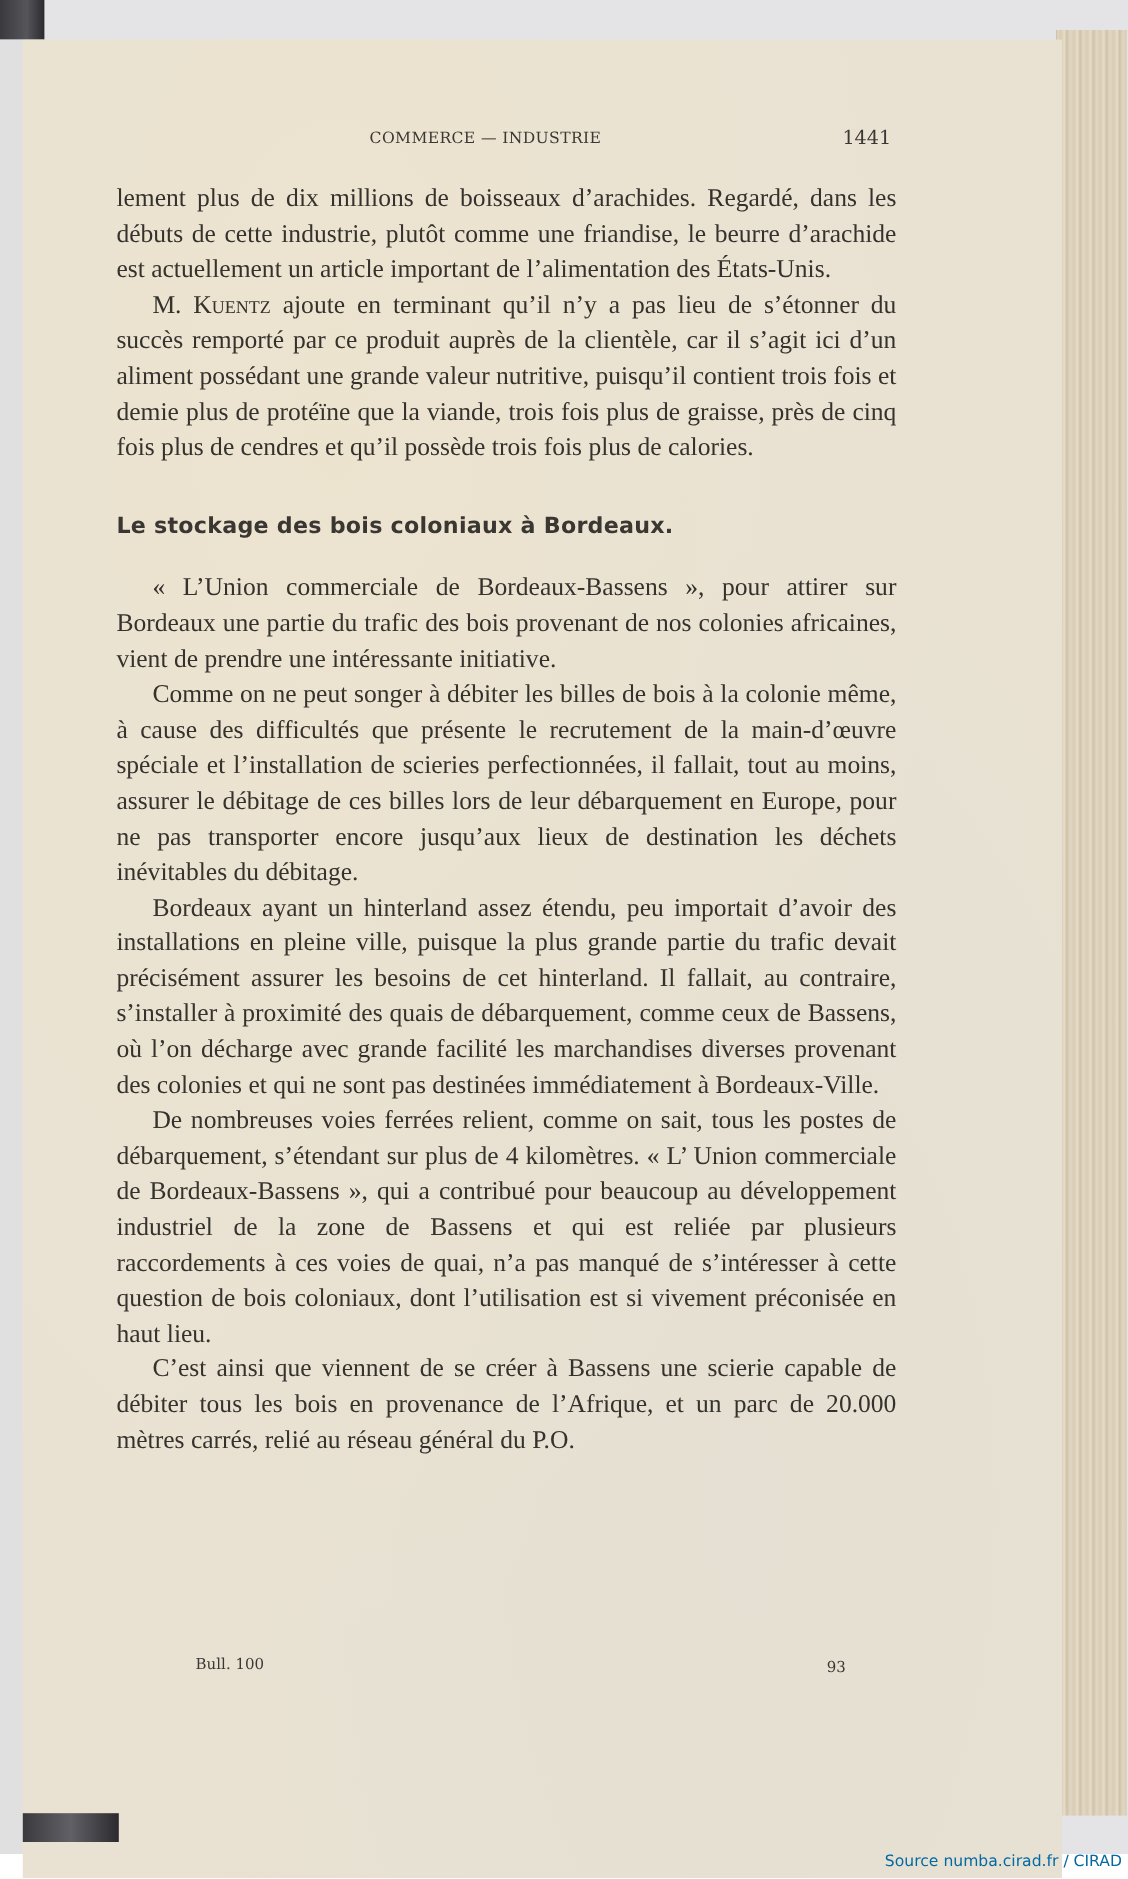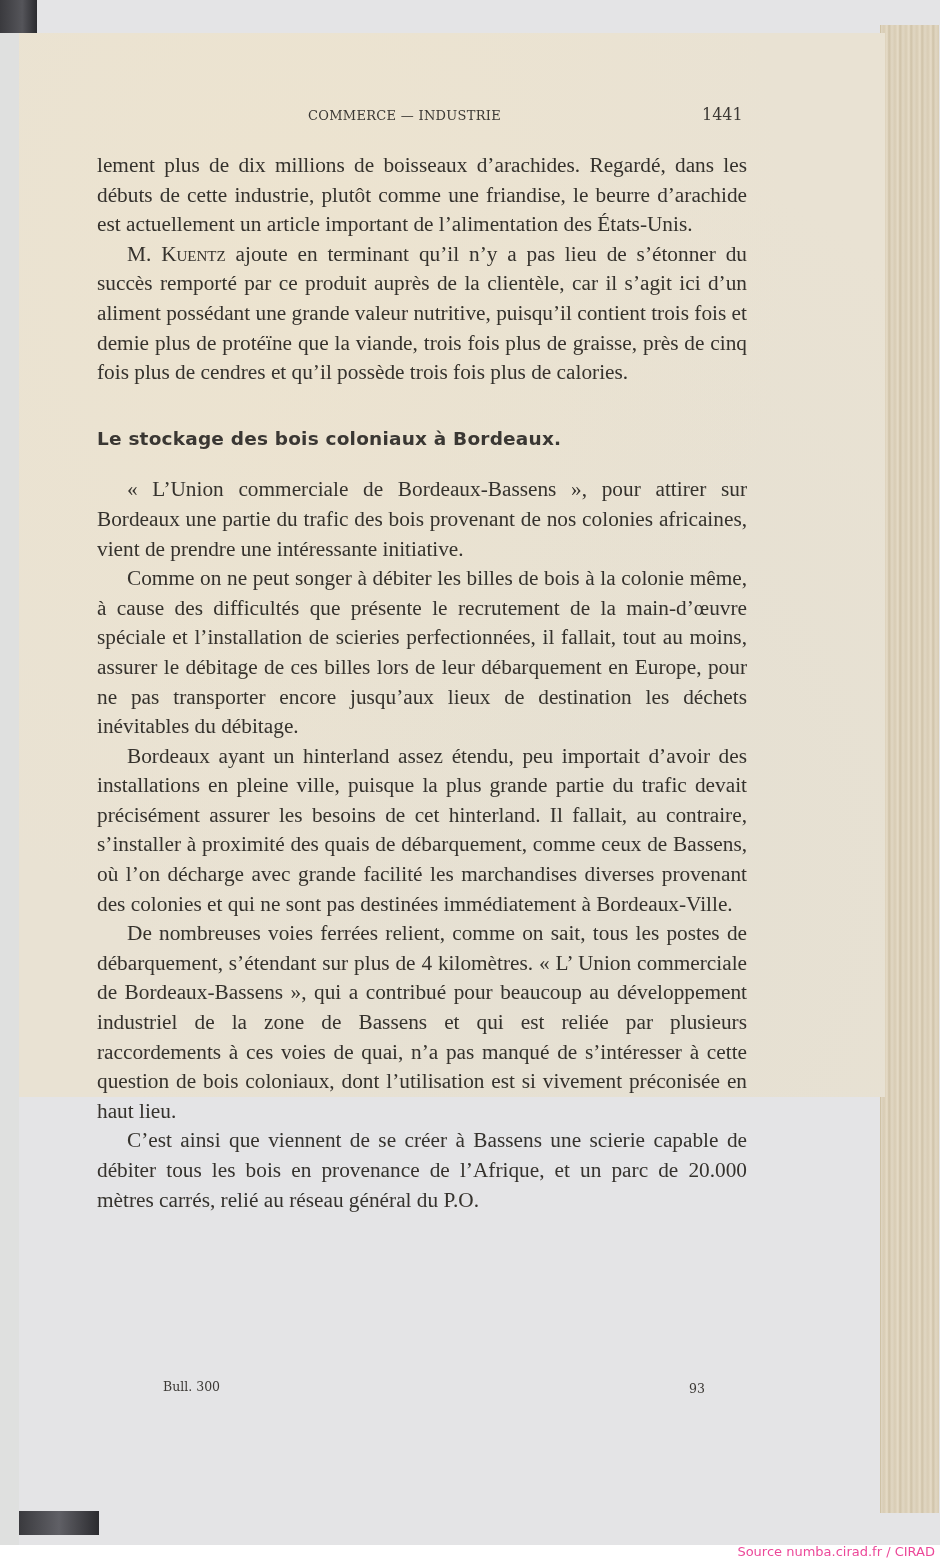--- a/index.html
+++ b/index.html
@@ -23,21 +23,21 @@
     position: absolute; left: 0; top: 33px; width: 19px; height: 1512px;
     background: #dfe0df;
   }
   .page-edges {
     position: absolute; left: 880px; top: 25px; width: 58px; height: 1488px;
     background:
       repeating-linear-gradient(90deg, #e0d6c2 0px, #d8ccb4 3px, #e6dcc8 6px, #cfc2a8 8px, #e2d8c4 11px);
     border-left: 1px solid #cfc2a6;
   }
   .page {
-    position: absolute; left: 19px; top: 33px; width: 866px; height: 1064px;
+    position: absolute; left: 19px; top: 33px; width: 866px; height: 1532px;
     background: #e9e2d3;
     background-image:
       radial-gradient(ellipse at 30% 20%, rgba(238,228,206,0.7) 0%, rgba(233,226,211,0) 60%),
       radial-gradient(ellipse at 70% 80%, rgba(226,222,210,0.6) 0%, rgba(233,226,211,0) 60%);
   }
   .running-head {
     position: absolute; left: 0; top: 73px; width: 866px; height: 22px;
     font-family: "DejaVu Serif", serif; color: #3b3834;
   }
   .running-title {
@@ -65,21 +65,21 @@
   .footer-left {
     position: absolute; left: 144px; top: 1346px;
     font-family: "DejaVu Serif", serif; font-size: 12.5px; color: #3b3834;
   }
   .footer-right {
     position: absolute; left: 670px; top: 1348px;
     font-family: "DejaVu Serif", serif; font-size: 12.5px; color: #3b3834;
   }
   .source-credit {
     position: absolute; right: 5px; top: 1544px;
-    font-family: "DejaVu Sans", sans-serif; font-size: 13px; color: #ec4899;
+    font-family: "DejaVu Sans", sans-serif; font-size: 13px; color: #0369a1;
   }
 </style>
 </head>
 <body>
 
 <div class="scan-bg"></div>
 <div class="binding-top"></div>
 <div class="left-strip"></div>
 <div class="page-edges"></div>
 
@@ -95,19 +95,19 @@
 
     <div class="section-heading">Le stockage des bois coloniaux à Bordeaux.</div>
 
     <p class="indent">« L’Union commerciale de Bordeaux-Bassens », pour attirer sur Bordeaux une partie du trafic des bois provenant de nos colonies africaines, vient de prendre une intéressante initiative.</p>
     <p class="indent">Comme on ne peut songer à débiter les billes de bois à la colonie même, à cause des difficultés que présente le recrutement de la main-d’œuvre spéciale et l’installation de scieries perfectionnées, il fallait, tout au moins, assurer le débitage de ces billes lors de leur débarquement en Europe, pour ne pas transporter encore jusqu’aux lieux de destination les déchets inévitables du débitage.</p>
     <p class="indent">Bordeaux ayant un hinterland assez étendu, peu importait d’avoir des installations en pleine ville, puisque la plus grande partie du trafic devait précisément assurer les besoins de cet hinterland. Il fallait, au contraire, s’installer à proximité des quais de débarquement, comme ceux de Bassens, où l’on décharge avec grande facilité les marchandises diverses provenant des colonies et qui ne sont pas destinées immédiatement à Bordeaux-Ville.</p>
     <p class="indent">De nombreuses voies ferrées relient, comme on sait, tous les postes de débarquement, s’étendant sur plus de 4 kilomètres. « L’ Union commerciale de Bordeaux-Bassens », qui a contribué pour beaucoup au développement industriel de la zone de Bassens et qui est reliée par plusieurs raccordements à ces voies de quai, n’a pas manqué de s’intéresser à cette question de bois coloniaux, dont l’utilisation est si vivement préconisée en haut lieu.</p>
     <p class="indent">C’est ainsi que viennent de se créer à Bassens une scierie capable de débiter tous les bois en provenance de l’Afrique, et un parc de 20.000 mètres carrés, relié au réseau général du P.O.</p>
   </div>
 
-  <span class="footer-left">Bull. 300</span>
+  <span class="footer-left">Bull. 100</span>
   <span class="footer-right">93</span>
 </div>
 
 <div class="binding-bottom"></div>
 
 <div class="source-credit">Source numba.cirad.fr / CIRAD</div>
 
 </body></html>

